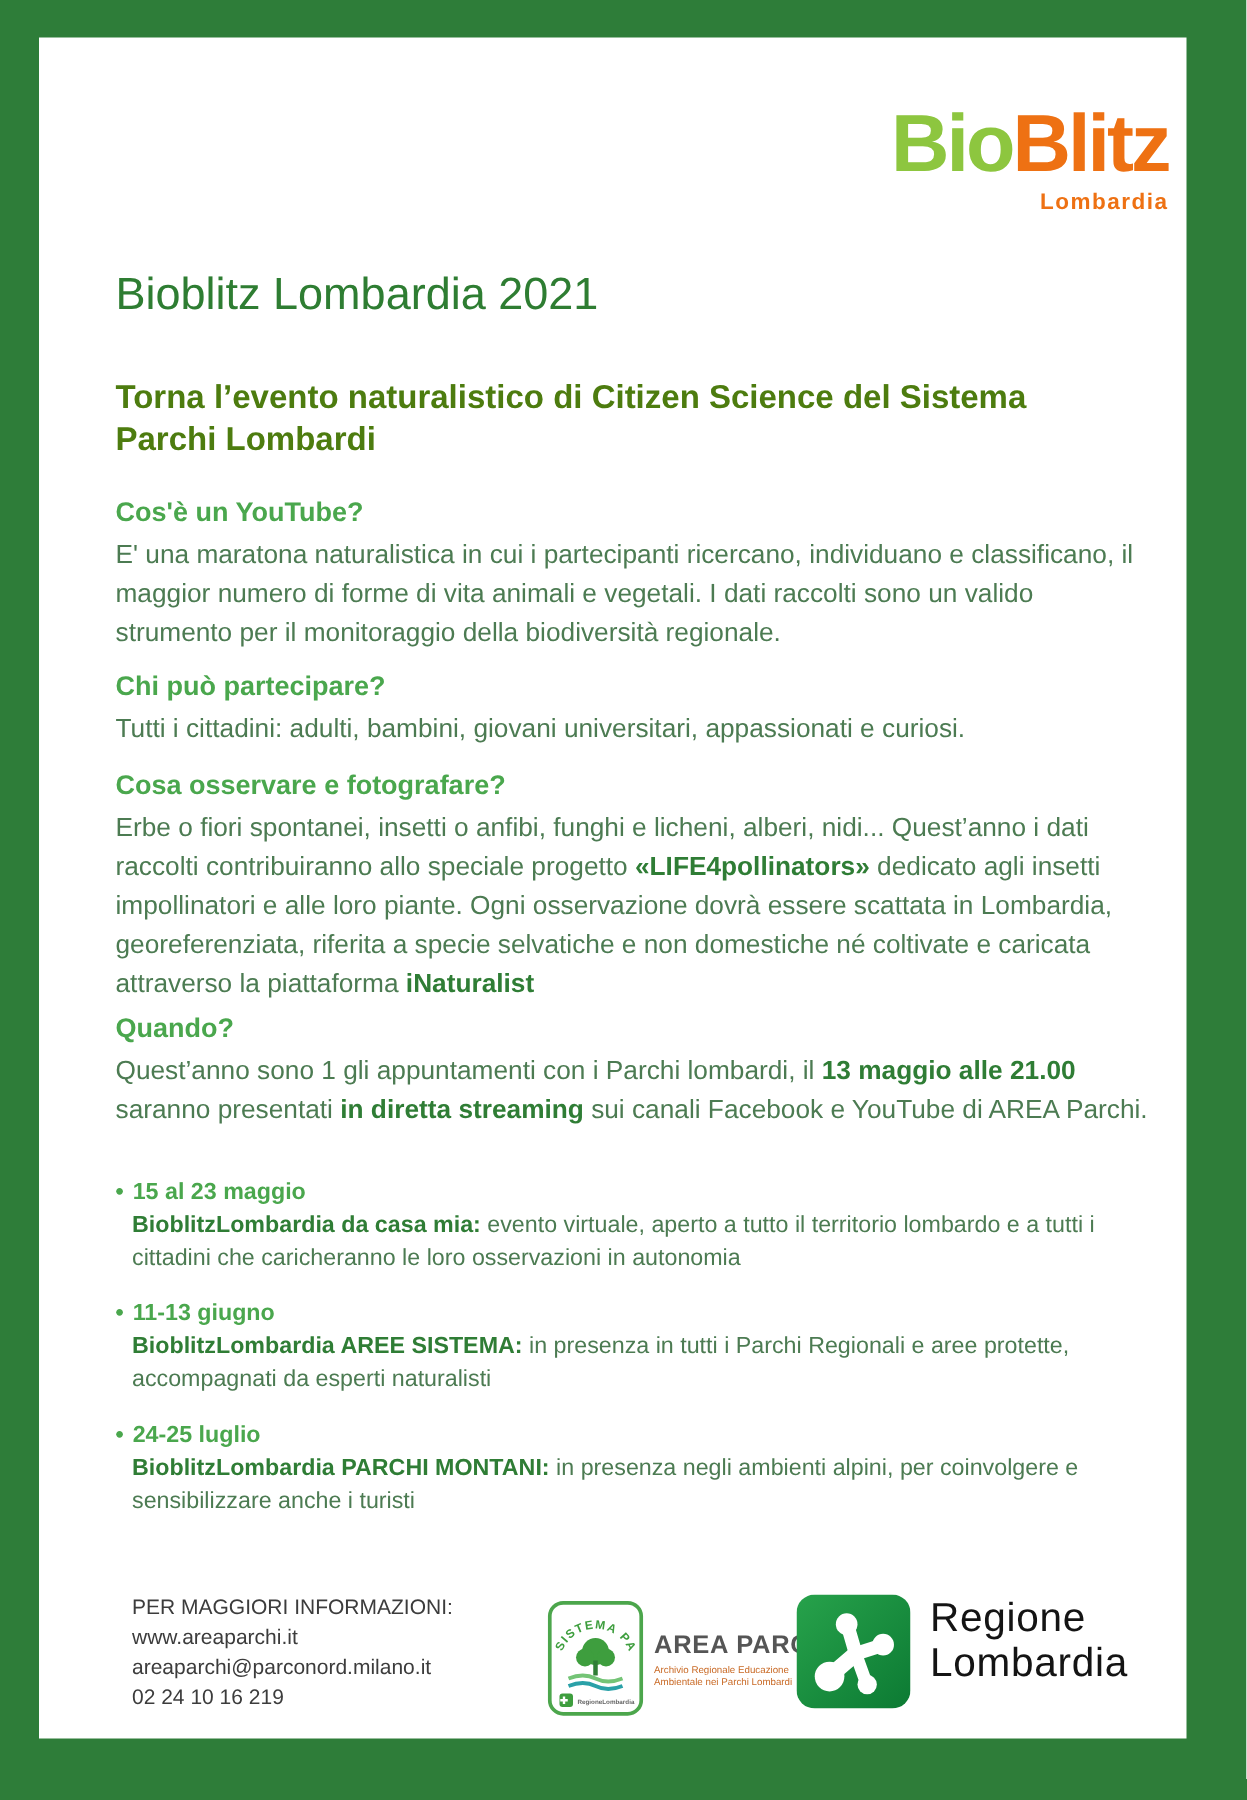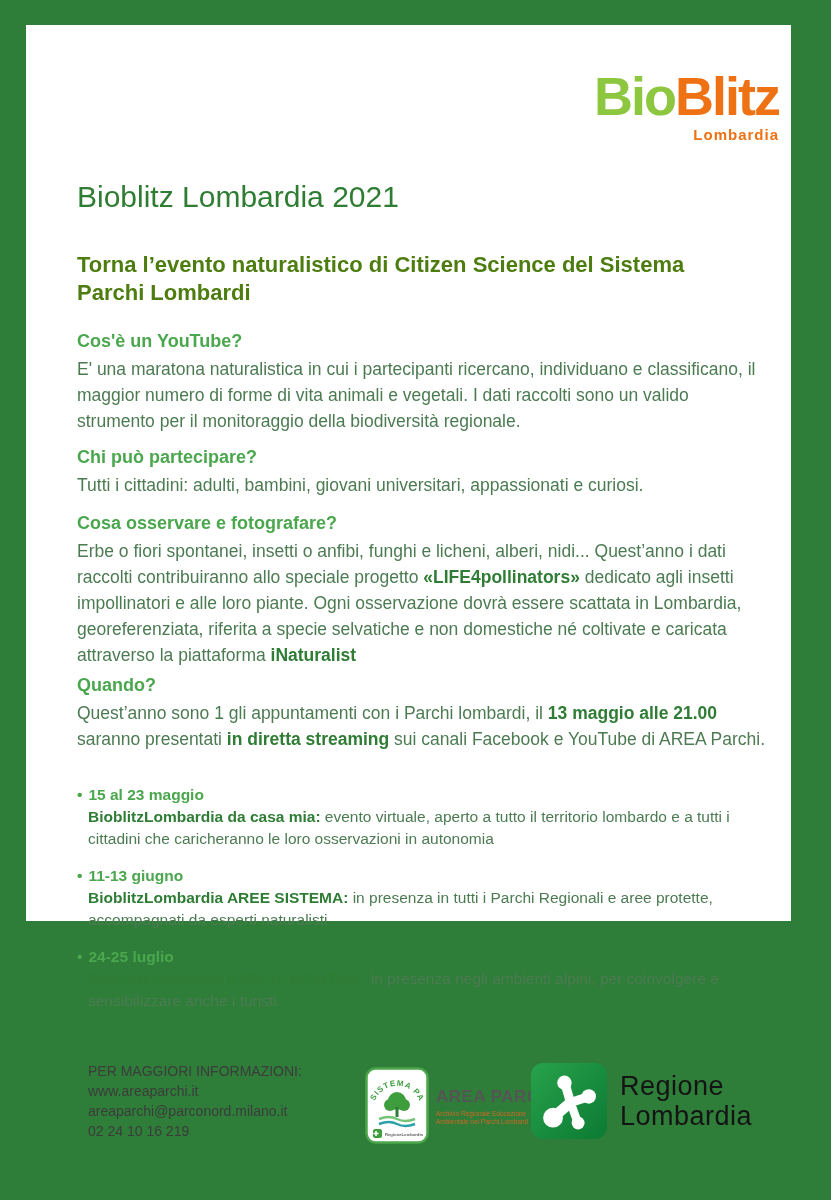--- a/index.html
+++ b/index.html
@@ -2,21 +2,21 @@
 <html><head>
 <meta charset="utf-8">
 <style>
   html,body { margin:0; padding:0; }
   .canvas {
     position:relative; width:831px; height:1200px;
     background:#2e7d39; overflow:hidden;
     font-family:"Liberation Sans", sans-serif;
   }
   .page {
-    position:absolute; left:26px; top:25px; width:765px; height:896px;
+    position:absolute; left:26px; top:25px; width:765px; height:1134px;
     background:#ffffff;
   }
 
   
   .logo-block { position:absolute; top:44px; right:12px; text-align:right; }
   .logo-main  { font-size:54px; font-weight:bold; letter-spacing:-2px; line-height:1; white-space:nowrap; }
   .logo-bio   { color:#8dc63f; }
   .logo-blitz { color:#ee7113; }
   .logo-region{ color:#ee7113; font-weight:bold; font-size:15px; margin-top:3px; letter-spacing:1px; }
 
@@ -40,21 +40,21 @@
   .bullet .body { margin:0 0 0 11px; color:#4c7b52; }
   .bullet .lead { font-weight:bold; color:#2f7d35; }
 
   
   .footer-contacts { position:absolute; left:62px; top:1036px;
                      font-size:14px; line-height:20px; color:#3c3c3c; }
   .sistema-logo { position:absolute; left:339px; top:1042px; width:64px; height:77px; }
   .area-parchi  { position:absolute; left:410px; top:1062px; }
   .area-name    { font-size:17px; font-weight:bold; color:#555555; letter-spacing:0.5px; white-space:nowrap; }
   .area-sub     { font-size:6.5px; color:#c96a26; line-height:8px; margin-top:3px; }
-  .regione-logo { position:absolute; left:505px; top:1038px; display:flex; align-items:center; }
+  .regione-logo { position:absolute; left:505px; top:1038px; display:flex; align-items:flex-start; }
   .regione-square { width:76px; height:76px; }
   .regione-text { margin-left:13px; font-size:27px; line-height:30px; color:#141414; letter-spacing:0.5px; }
 </style>
 </head>
 <body>
 
 <div class="canvas">
   <div class="page">
 
     <div class="logo-block">

